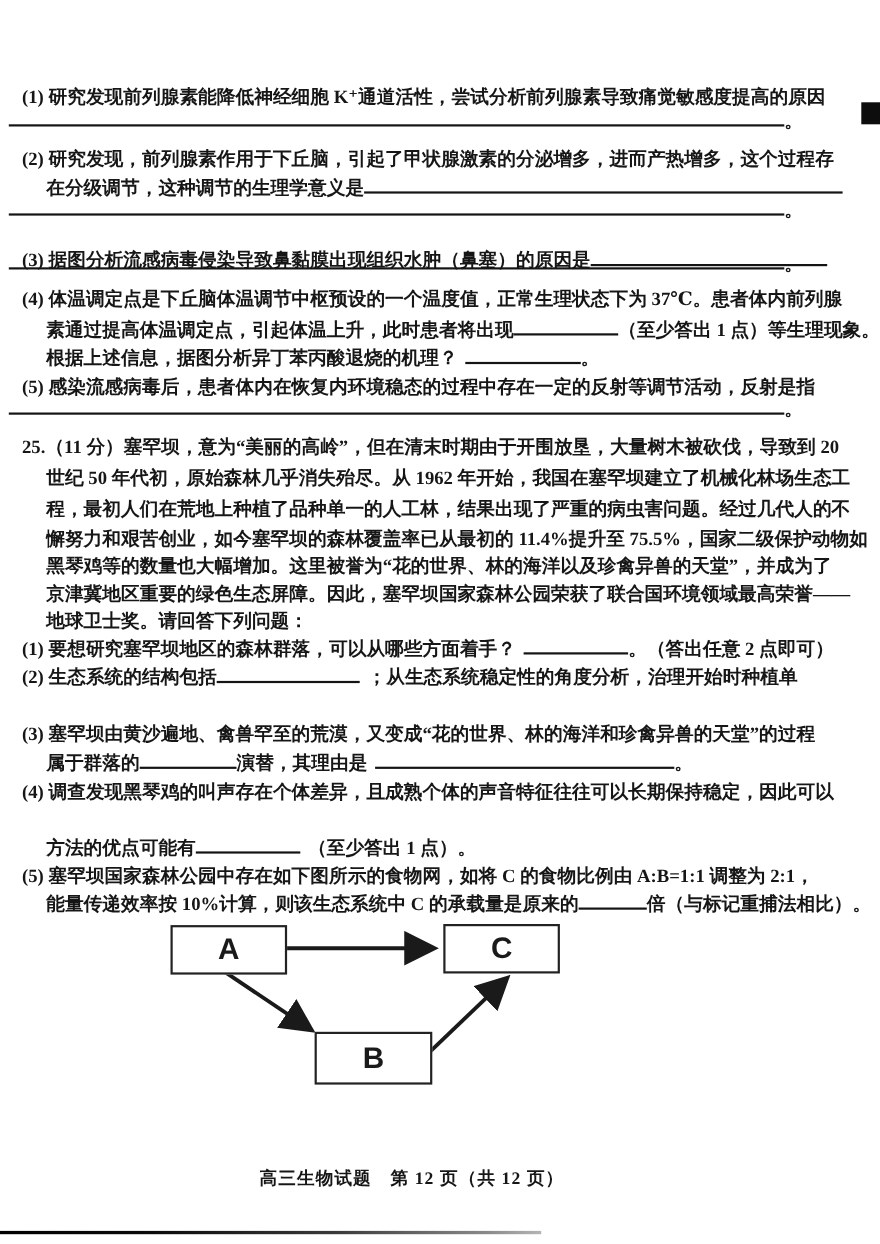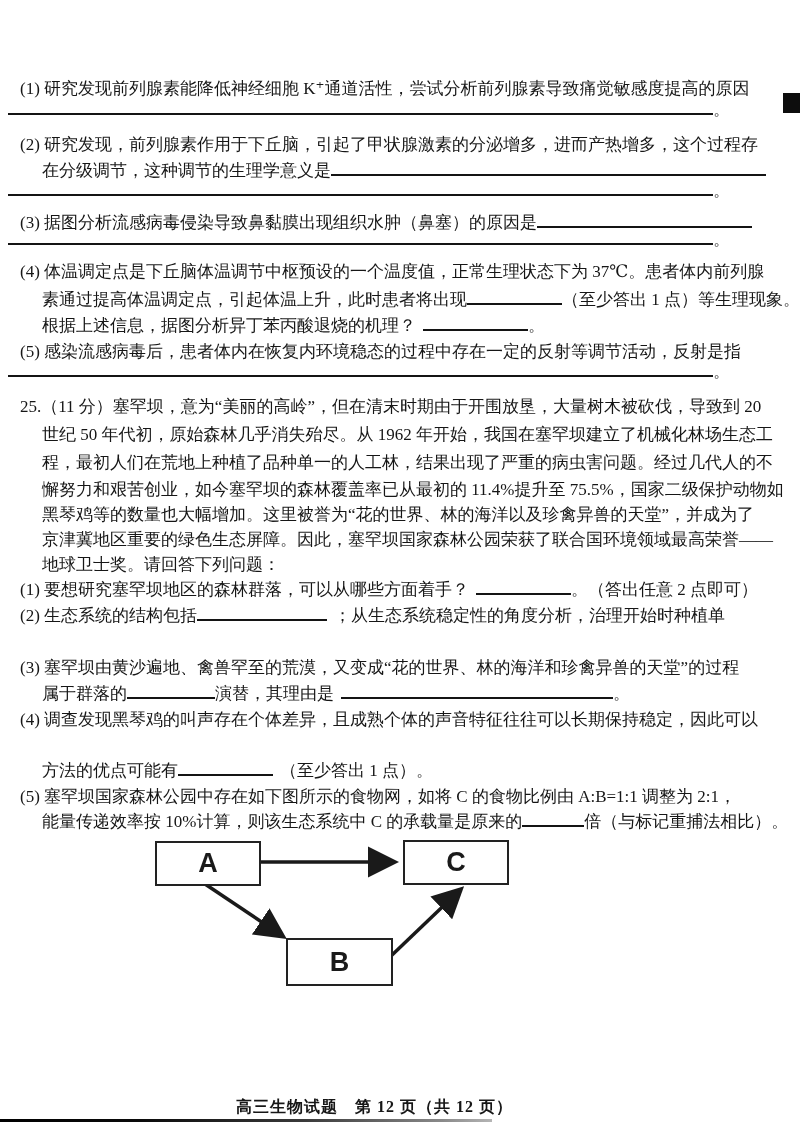--- a/index.html
+++ b/index.html
@@ -10,21 +10,21 @@
     overflow:hidden;
     font-family:"Liberation Serif","DejaVu Serif",serif;
     color:#161616;
   }
   .line{
     position:absolute;
     left:20px;
     white-space:nowrap;
     font-size:17px;
     line-height:26px;
-    font-weight:400;
+    font-weight:700;
     letter-spacing:0px;
   }
   .cont{left:42px;}
   .ans{left:8px;}
   .blank{
     display:inline-block;
     height:13px;
     border-bottom:2px solid #141414;
   }
   .gap-l{margin-left:7px;}
@@ -45,21 +45,20 @@
   .fw-a{left:155px;top:3px;width:102px;height:41px;}
   .fw-c{left:403px;top:2px;width:102px;height:41px;}
   .fw-b{left:286px;top:100px;width:103px;height:44px;}
   .arrows{position:absolute;inset:0;}
   .footer{
     position:absolute;
     top:1061px;left:236px;
     font-size:16px;font-weight:600;
     letter-spacing:1px;
     white-space:nowrap;
-    margin-top:36px;
   }
   .scan-box{
     position:absolute;
     right:0;top:93px;width:17px;height:20px;
     background:#0d0d0d;
   }
   .scan-bottom{
     position:absolute;
     left:0;top:1119px;width:492px;height:3px;
     background:linear-gradient(to right,#000 0%,#0a0a0a 28%,#3a3a3a 62%,#8a8a8a 90%,#b5b5b5 100%);
@@ -70,21 +69,21 @@
 
 <div class="sheet">
 
   <div class="line" style="top:76px">(1) 研究发现前列腺素能降低神经细胞 K⁺通道活性，尝试分析前列腺素导致痛觉敏感度提高的原因</div>
   <div class="line ans" style="top:97px"><span class="blank" style="width:705px"></span><span>。</span></div>
 
   <div class="line" style="top:132px">(2) 研究发现，前列腺素作用于下丘脑，引起了甲状腺激素的分泌增多，进而产热增多，这个过程存</div>
   <div class="line cont" style="top:158px"><span>在分级调节，这种调节的生理学意义是</span><span class="blank" style="width:435px"></span></div>
   <div class="line ans" style="top:178px"><span class="blank" style="width:705px"></span><span>。</span></div>
 
-  <div class="line" style="top:210px"><span>(3) 据图分析流感病毒侵染导致鼻黏膜出现组织水肿（鼻塞）的原因是</span><span class="blank" style="width:215px"></span></div>
+  <div class="line" style="top:224px"><span>(3) 据图分析流感病毒侵染导致鼻黏膜出现组织水肿（鼻塞）的原因是</span><span class="blank" style="width:215px"></span></div>
   <div class="line ans" style="top:227px"><span class="blank" style="width:705px"></span><span>。</span></div>
 
   <div class="line" style="top:259px">(4) 体温调定点是下丘脑体温调节中枢预设的一个温度值，正常生理状态下为 37℃。患者体内前列腺</div>
   <div class="line cont" style="top:287px"><span>素通过提高体温调定点，引起体温上升，此时患者将出现</span><span class="blank" style="width:95px"></span><span>（至少答出 1 点）等生理现象。</span></div>
   <div class="line cont" style="top:313px"><span>根据上述信息，据图分析异丁苯丙酸退烧的机理？</span><span class="blank gap-l" style="width:105px"></span><span>。</span></div>
 
   <div class="line" style="top:339px">(5) 感染流感病毒后，患者体内在恢复内环境稳态的过程中存在一定的反射等调节活动，反射是指</div>
   <div class="line ans" style="top:359px"><span class="blank" style="width:705px"></span><span>。</span></div>
 
   <div class="line" style="top:394px">25.（11 分）塞罕坝，意为“美丽的高岭”，但在清末时期由于开围放垦，大量树木被砍伐，导致到 20</div>

